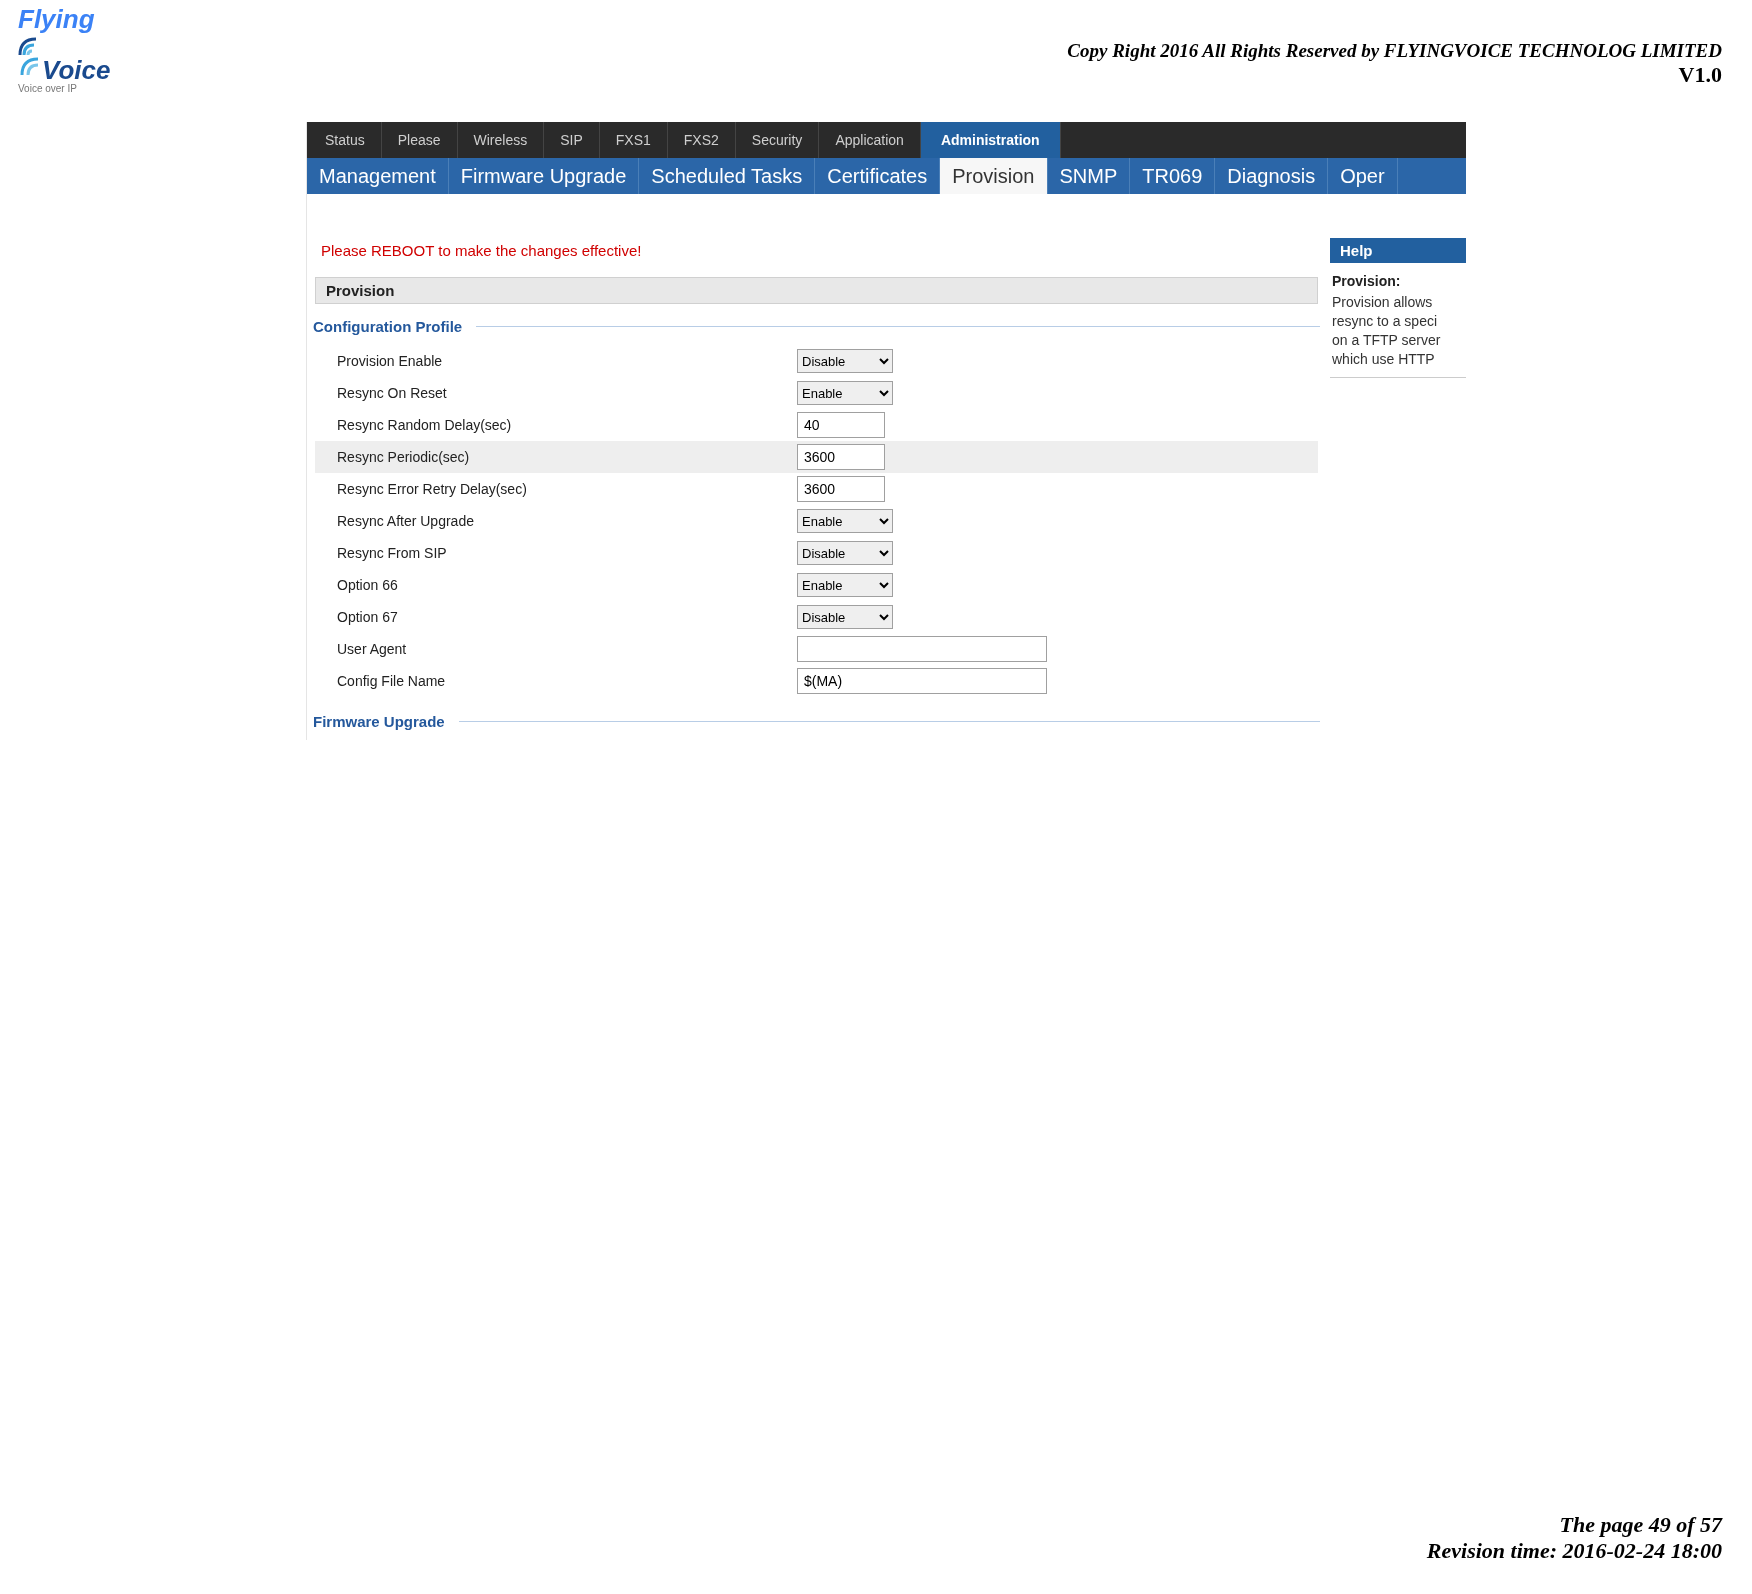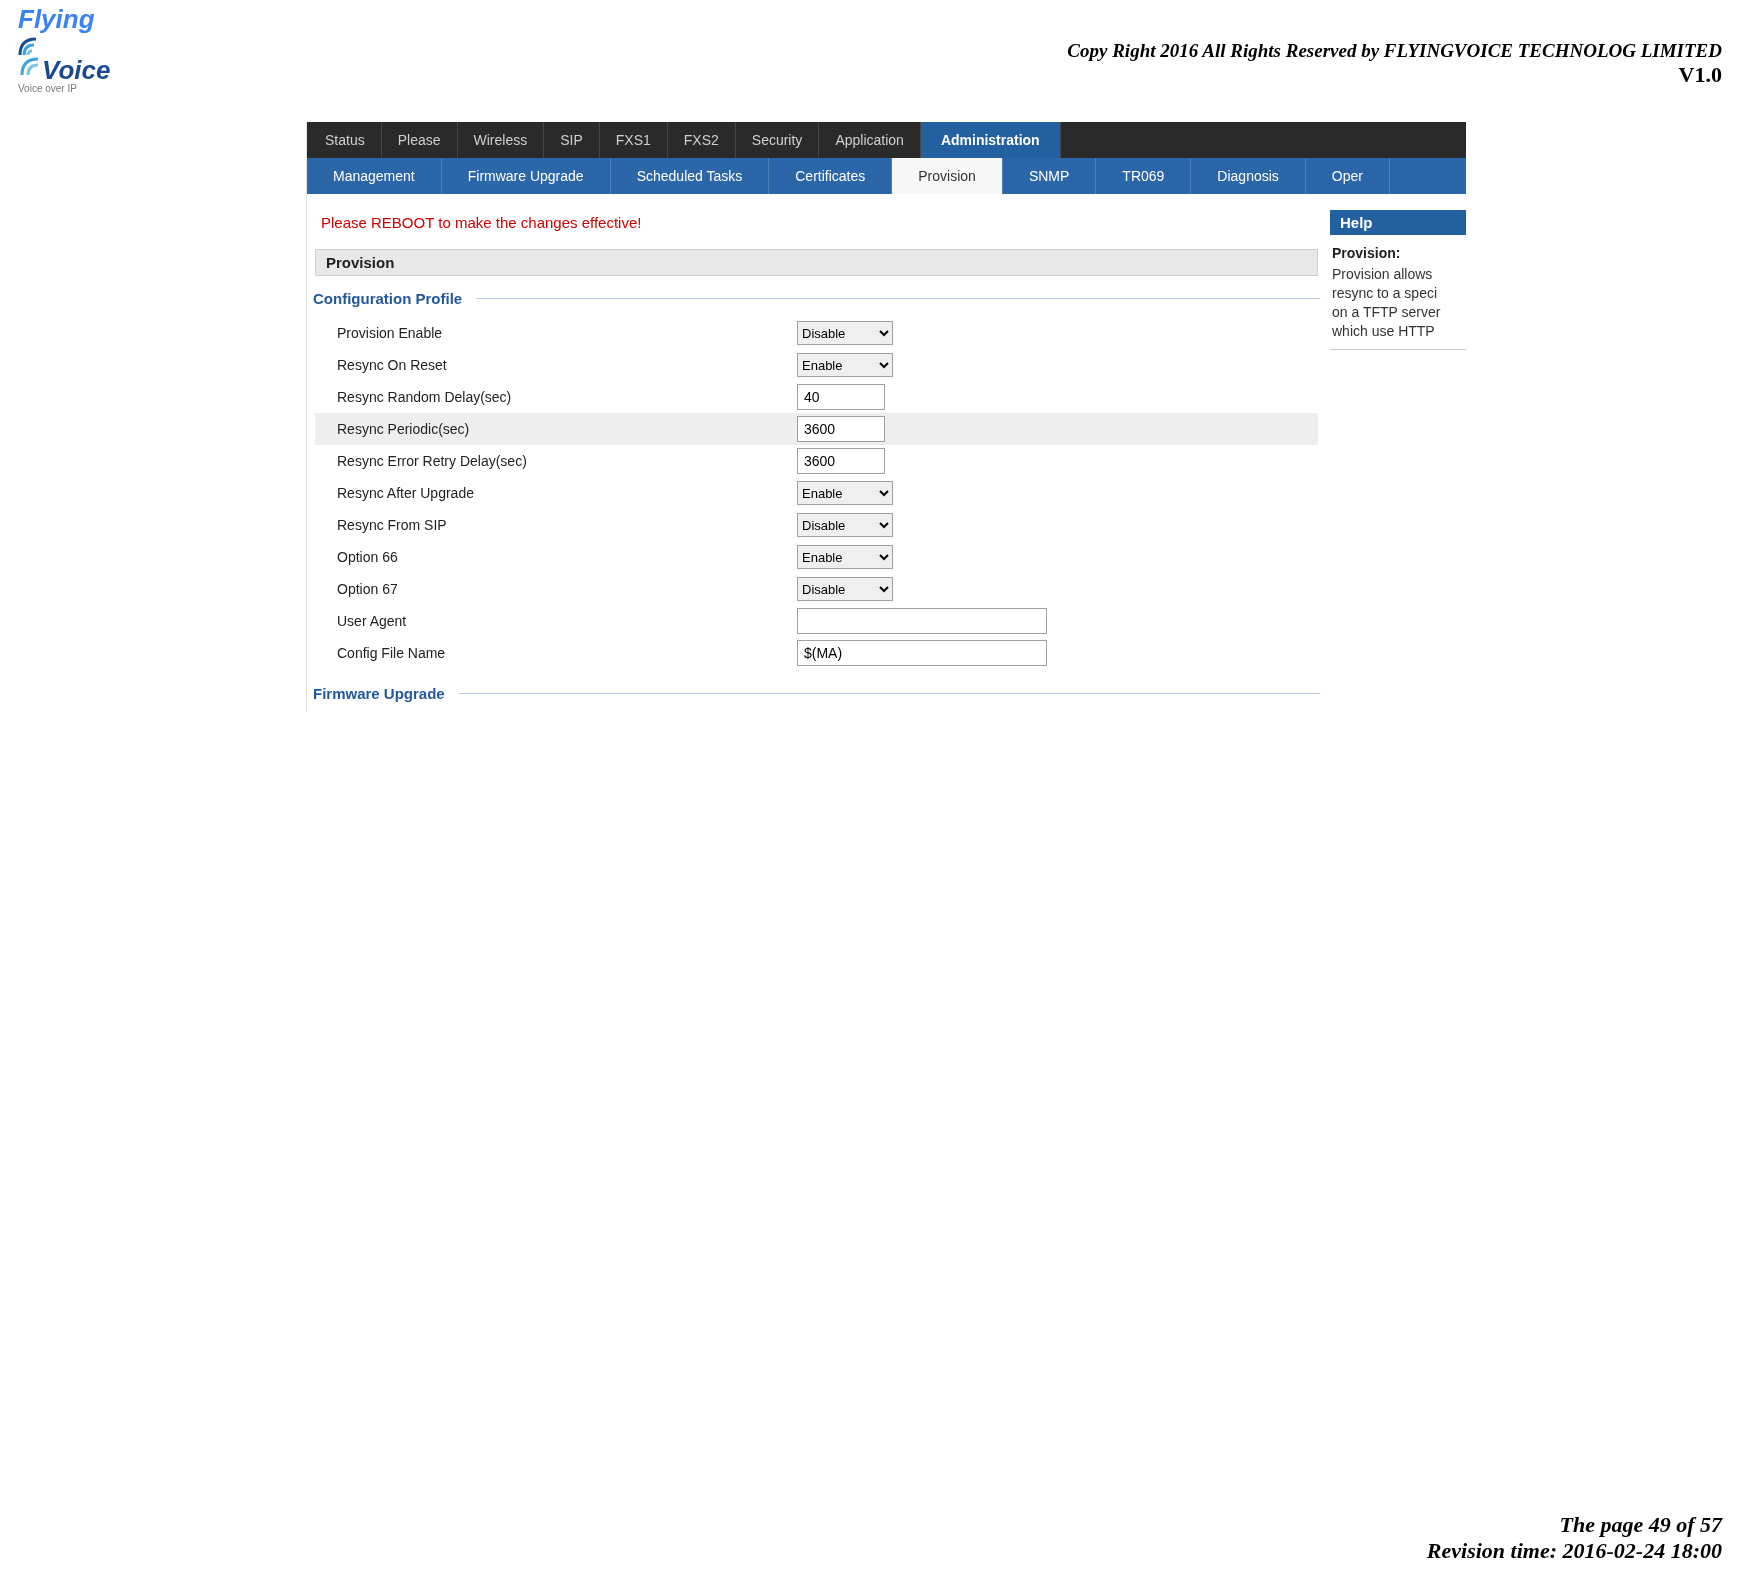--- a/index.html
+++ b/index.html
@@ -90,33 +90,34 @@
       color: #fff;
       font-weight: bold;
       padding: 0 20px;
     }
     .subnav {
       display: flex;
       background: #2b66a8;
       height: 36px;
     }
     .subnav .subtab {
-      padding: 0 26px;
+      padding: 0 12px;
       color: #fff;
-      font-size: 14px;
+      font-size: 20px;
       line-height: 36px;
       border-right: 1px solid #4a7fb8;
       cursor: pointer;
     }
     .subnav .subtab.active {
       background: #f7f7f7;
       color: #333;
     }
     .content-area {
       display: flex;
+      margin-top: 28px;
     }
     .main-pane {
       flex: 1;
       padding: 0;
     }
     .reboot-msg {
       color: #d00000;
       font-size: 15px;
       padding: 20px 0 12px 14px;
     }

